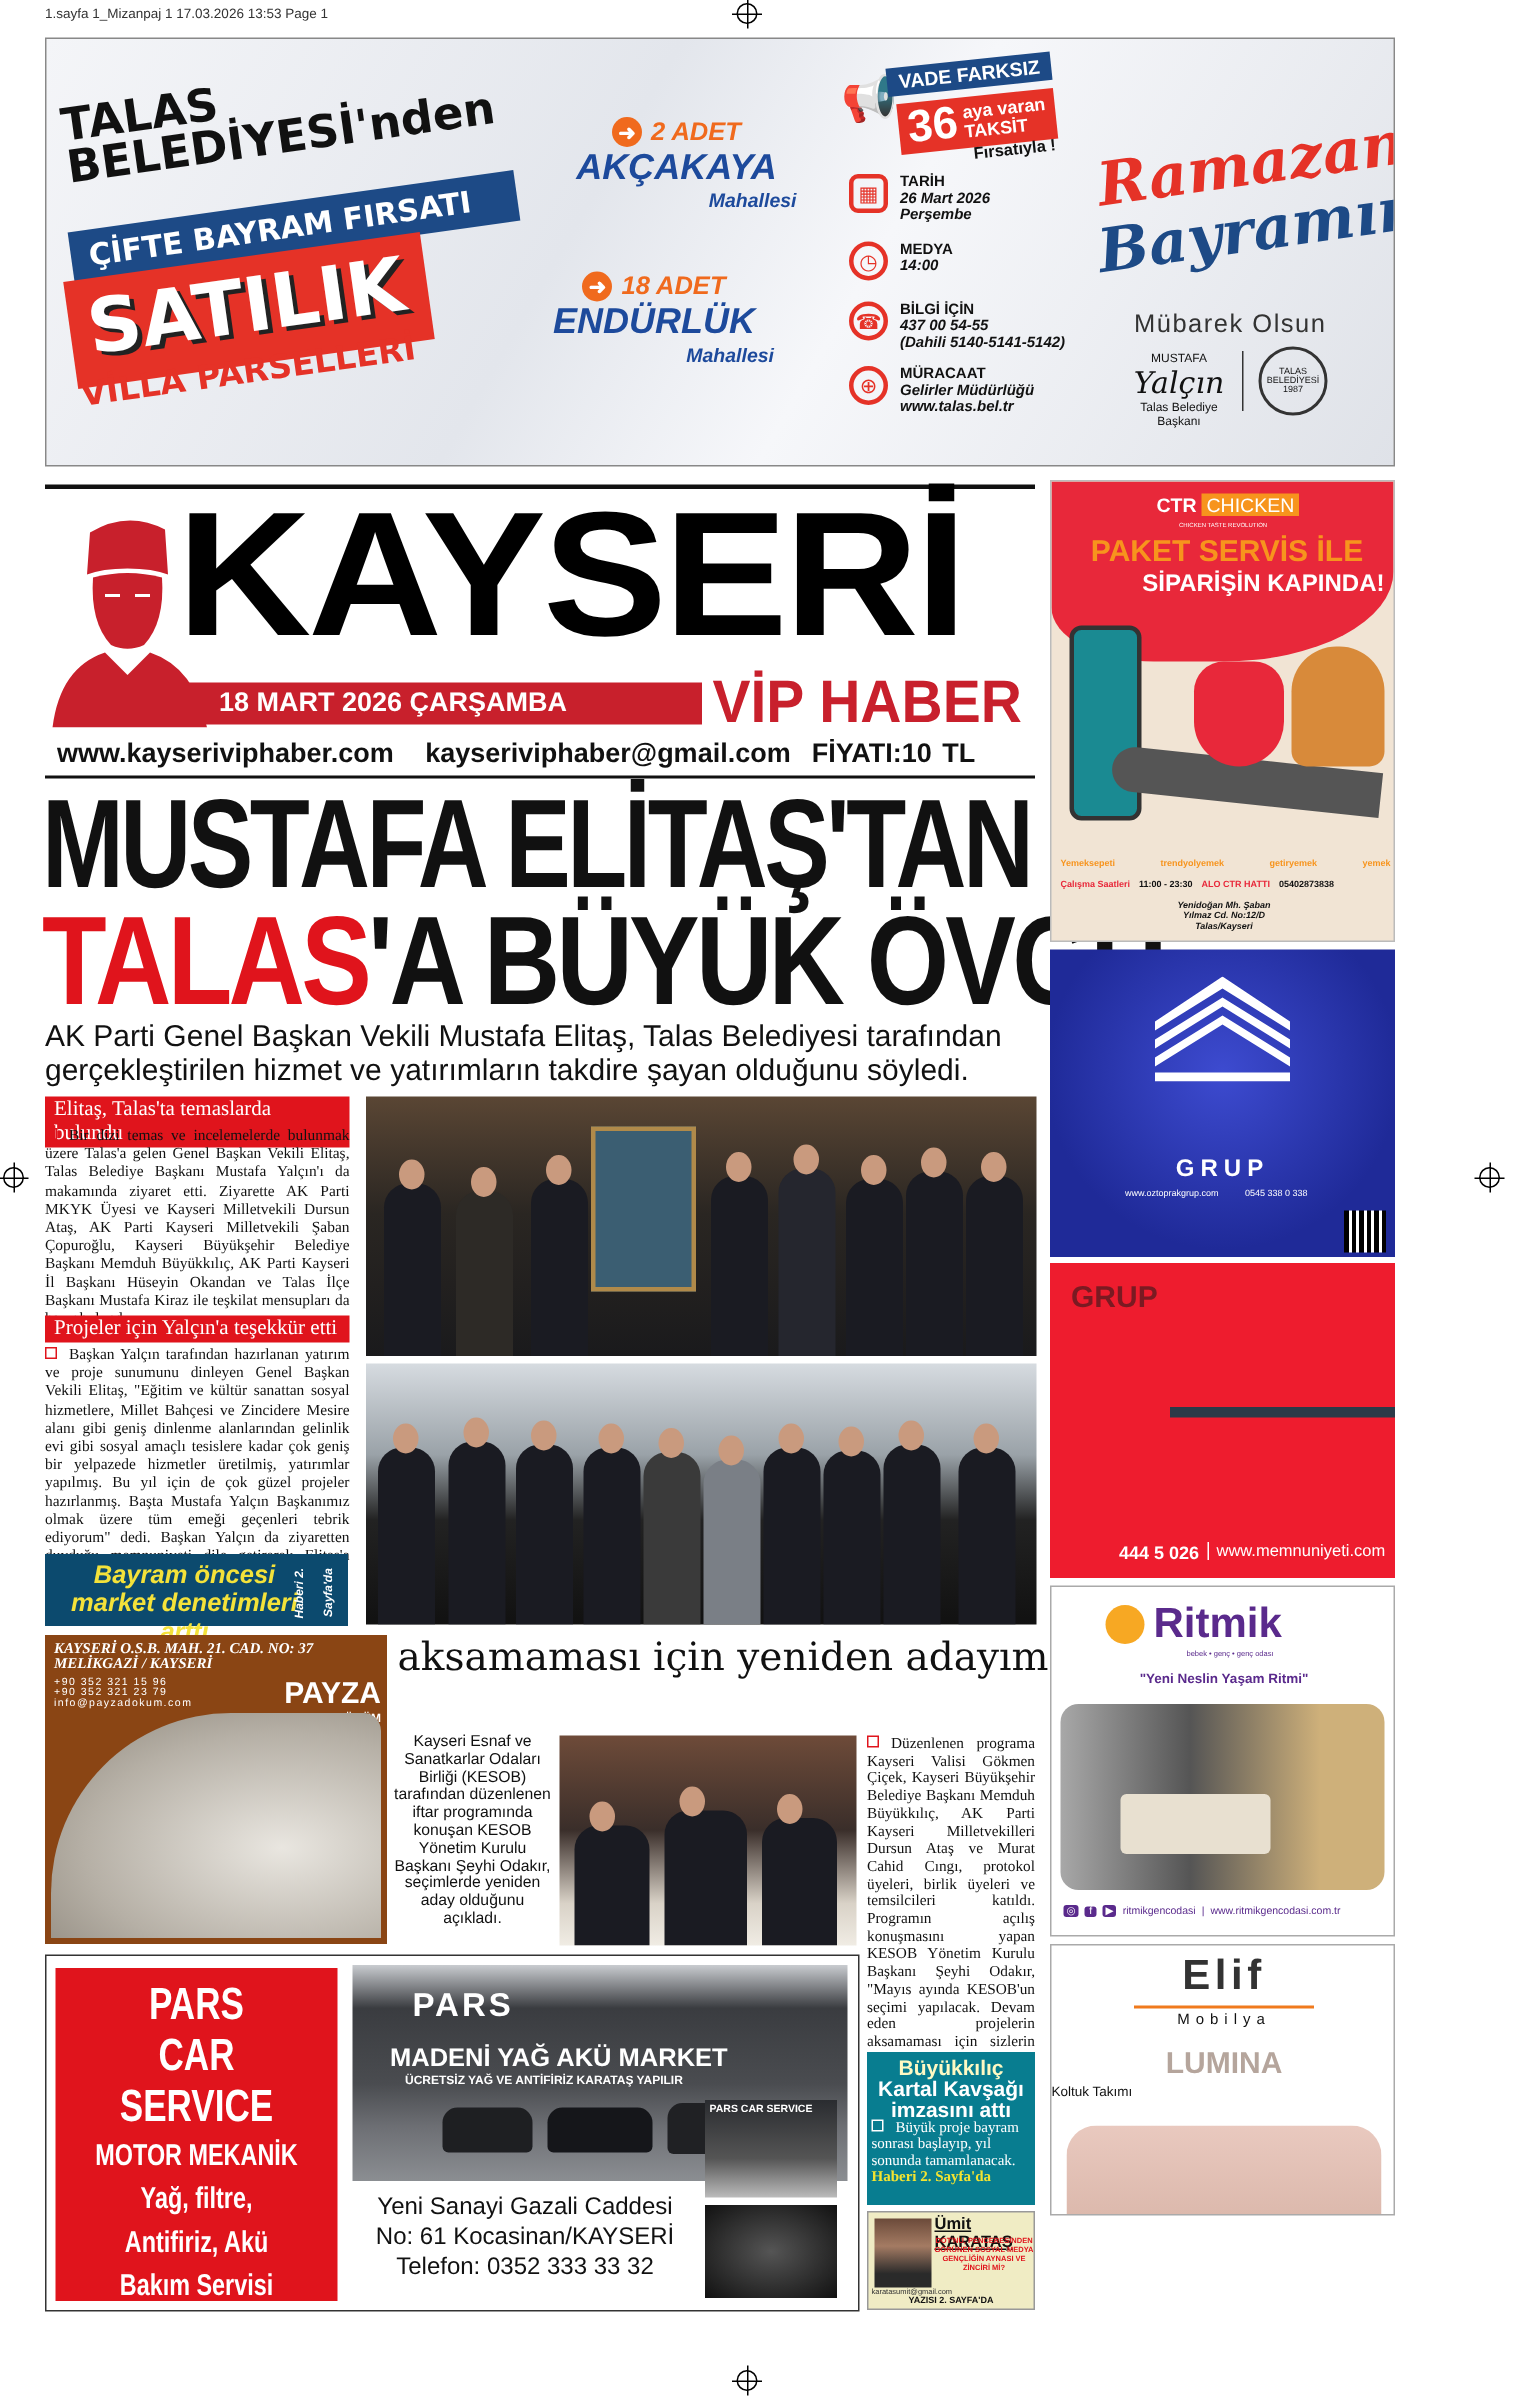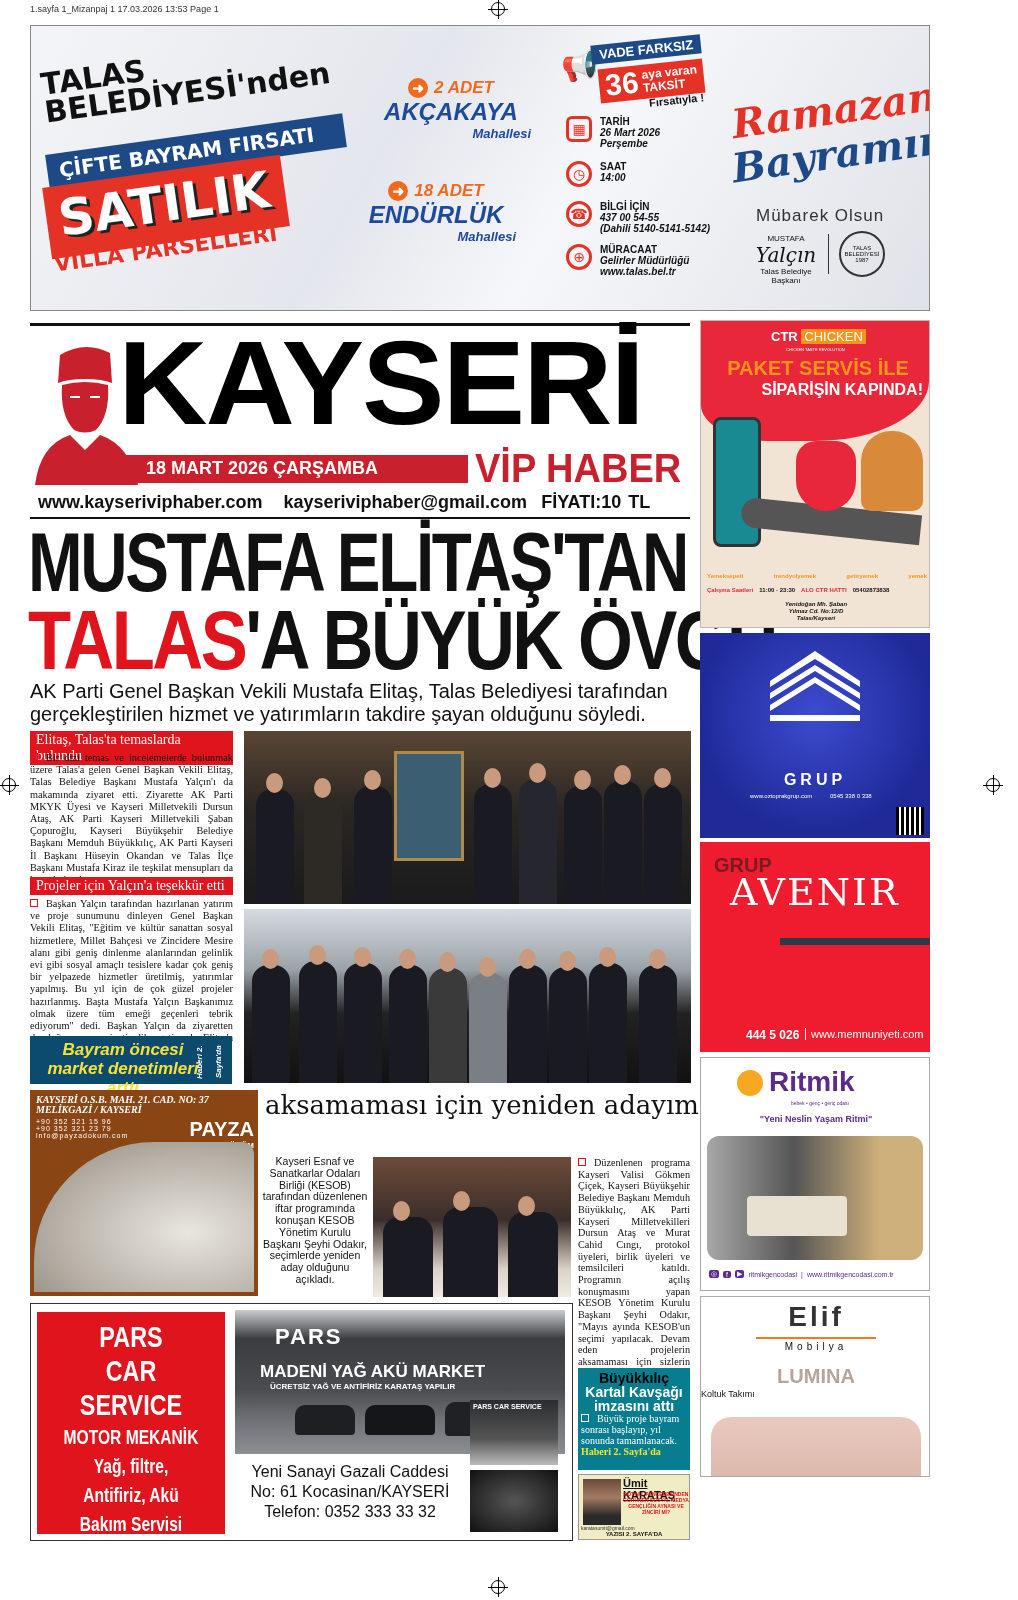--- a/index.html
+++ b/index.html
@@ -59,21 +59,21 @@
 .payza .a{position:absolute;left:6px;top:5px;font-family:"Liberation Serif",serif;font-style:italic;font-weight:700;font-size:10px;color:#fff;line-height:10px}
 .payza .p{position:absolute;left:6px;top:28px;font-size:7px;color:#fff;letter-spacing:1px;line-height:7px}
 .payza .lg{position:absolute;right:4px;top:28px;color:#fff;font-weight:900;font-size:20px}
 .payza .plate{position:absolute;left:4px;top:52px;width:220px;height:150px;border-radius:120px 12px 0 0;background:radial-gradient(ellipse at 70% 60%,#e9e6e0,#b6b0a6 60%,#8c857a)}
 .ode-title{left:265px;top:1090px;font-family:"DejaVu Serif",serif;font-size:26px;line-height:30px;color:#111;white-space:nowrap}
 .cap-center{left:262px;top:1156px;width:106px;font-size:10.5px;line-height:11.8px;text-align:center}
 .pars-red{left:37px;top:1312px;width:188px;height:222px;background:#e0141c;color:#fff;font-weight:900;text-align:center;font-family:"Liberation Sans",sans-serif}
 .pars-red div{transform:scaleX(.78)}
 .pars-addr{left:235px;top:1462px;width:230px;font-size:16px;line-height:20px;text-align:center}
 .buyuk{left:578px;top:1368px;width:112px;height:102px;background:#087d90;padding:3px 3px;color:#fff}
-.buyuk .t{color:#000000;font-weight:900;font-size:14px;line-height:14px;text-align:center;font-family:"Liberation Sans",sans-serif}
+.buyuk .t{color:#fef9c3;font-weight:900;font-size:14px;line-height:14px;text-align:center;font-family:"Liberation Sans",sans-serif}
 .buyuk .t2{color:#fff;font-weight:900;font-size:14px;line-height:14px;text-align:center}
 .buyuk .b{font-family:"Liberation Serif",serif;font-size:10px;line-height:11px;color:#f3e431}
 .author{left:578px;top:1474px;width:112px;height:66px;border:1px solid #999;background:#f0ecc4}
 
 .ad{left:700px;width:230px;overflow:hidden}
 .ctr{top:320px;height:308px;background:#f1e4d4;border:1px solid #bbb}
 .ctr-top{position:absolute;left:0;top:0;width:100%;height:120px;background:#e8283a;border-radius:0 0 50% 30%}
 .ozt{top:633px;height:205px;background:radial-gradient(circle at 50% 40%,#3d4bd0,#1f2a98 70%);color:#fff;text-align:center}
 .avenir{top:842px;height:210px;background:#ee1c2e;color:#fff}
 .ritmik{top:1057px;height:234px;background:#fff;border:1px solid #aaa}
@@ -126,21 +126,21 @@
     <div class="ic">▦</div>
     <div>
         <div class="k">TARİH</div>
         <div class="v">26 Mart 2026</div>
         <div class="v">Perşembe</div>
       </div>
   </div>
   <div class="abs info" style="top:135px">
     <div class="ic round">◷</div>
     <div>
-        <div class="k">SAAT</div>
+        <div class="k">MEDYA</div>
         <div class="v">14:00</div>
       </div>
   </div>
   <div class="abs info" style="top:175px">
     <div class="ic round">☎</div>
     <div>
         <div class="k">BİLGİ İÇİN</div>
         <div class="v">437 00 54-55</div>
         <div class="v">(Dahili 5140-5141-5142)</div>
       </div>
@@ -325,21 +325,20 @@
     <path d="M0 30 L45 0 L90 30 L90 36 L45 8 L0 36Z M0 42 L45 14 L90 42 L90 48 L45 20 L0 48Z M0 54 L45 26 L90 54 L90 60 L45 32 L0 60Z M0 64 h90 v6 h-90z" fill="#fff"></path>
   </svg>
   <div class="abs" style="left:0;top:138px;width:230px;font-size:16px;font-weight:700;letter-spacing:4px">GRUP</div>
   <div class="abs" style="left:50px;top:160px;font-size:6px">www.oztoprakgrup.com</div>
   <div class="abs" style="left:130px;top:160px;font-size:6px">0545 338 0 338</div>
   <div class="abs" style="left:196px;top:174px;width:28px;height:28px;background:repeating-linear-gradient(90deg,#000 0 3px,#fff 3px 5px)"></div>
 </div>
 
 <div class="abs ad avenir">
   <div class="abs" style="left:14px;top:12px;font-size:20px;font-weight:700;color:#7a1a22">GRUP</div>
-  <div class="abs" style="left:30px;top:28px;font-family:'DejaVu Serif',serif;font-size:38px;letter-spacing:2px">AVENIR</div>
   <div class="abs" style="left:80px;top:96px;width:150px;height:7px;background:#2c3a48"></div>
   <div class="abs" style="left:46px;top:186px;font-size:12px;font-weight:900">444 5 026</div>
   <div class="abs" style="left:105px;top:186px;font-size:11px;border-left:1px solid #fff;padding-left:5px">www.memnuniyeti.com</div>
 </div>
 
 <div class="abs ad ritmik">
   <div class="abs" style="left:36px;top:12px;width:26px;height:26px;border-radius:50%;background:#f7a823"></div>
   <div class="abs" style="left:68px;top:8px;font-size:28px;font-weight:900;color:#5a2a8c">Ritmik</div>
   <div class="abs" style="left:90px;top:42px;font-size:5px;color:#5a2a8c">bebek • genç • genç odası</div>
   <div class="abs" style="left:0;top:56px;width:230px;text-align:center;font-size:9px;font-weight:900;color:#5a2a8c">"Yeni Neslin Yaşam Ritmi"</div>

